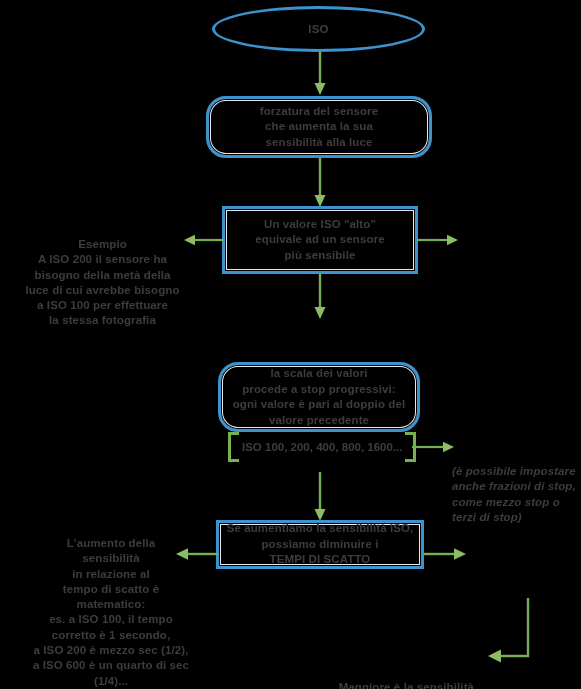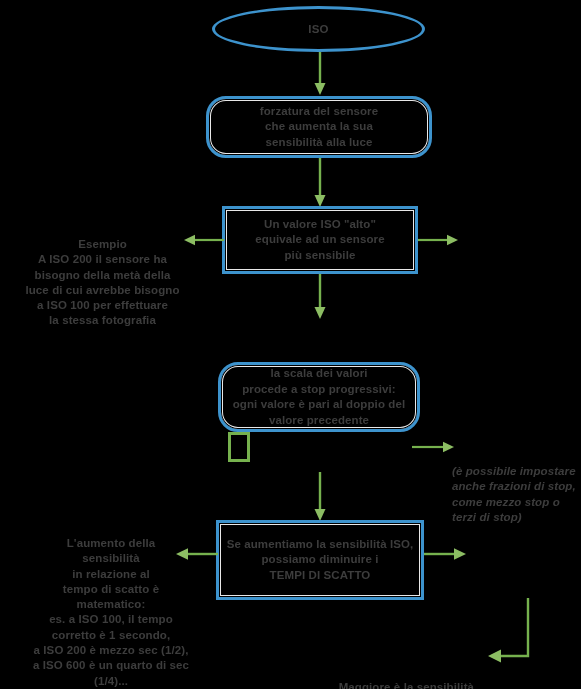--- a/index.html
+++ b/index.html
@@ -128,39 +128,40 @@
 
   <div class="node rounded shadow" style="left:202px;top:318px;width:202px;height:70px;margin-top:44px;">
     <span class="label">la scala dei valori
 procede a stop progressivi:
 ogni valore è pari al doppio del
 valore precedente</span>
   </div>
 
   <div class="bracket-group" style="left:212px;top:432px;">
     <span class="bracket l"></span>
+    <span class="bracket-text">ISO 100, 200, 400, 800, 1600...</span>
     <span class="bracket r"></span>
   </div>
 
   <svg class="arrow-svg" style="left:396px;top:439px;" width="42" height="16" viewBox="0 0 42 16">
     <line x1="0" y1="8" x2="32" y2="8" stroke="#76b14e" stroke-width="2.2"></line>
     <polygon points="42,8 31,2.8 31,13.2" fill="#8cbd63"></polygon>
   </svg>
 
   <div class="txt left" style="left:436px;top:420px;width:145px;">(è possibile impostare
 anche frazioni di stop,
 come mezzo stop o
 terzi di stop)</div>
 
   <svg class="arrow-svg" style="left:296px;top:472px;" width="16" height="50" viewBox="0 0 16 50">
     <line x1="8" y1="0" x2="8" y2="38" stroke="#76b14e" stroke-width="2.4"></line>
     <polygon points="8,49 2.5,37 13.5,37" fill="#8cbd63"></polygon>
   </svg>
 
-  <div class="node shadow" style="left:200px;top:520px;width:208px;height:80px;">
+  <div class="node shadow" style="left:200px;top:520px;width:208px;height:49px;">
     <span class="label">Se aumentiamo la sensibilità ISO,
 possiamo diminuire i
 TEMPI DI SCATTO</span>
   </div>
 
   <svg class="arrow-svg" style="left:160px;top:546px;" width="42" height="16" viewBox="0 0 42 16">
     <line x1="42" y1="8" x2="11" y2="8" stroke="#76b14e" stroke-width="2.4"></line>
     <polygon points="0,8 12,2.2 12,13.8" fill="#8cbd63"></polygon>
   </svg>
 

